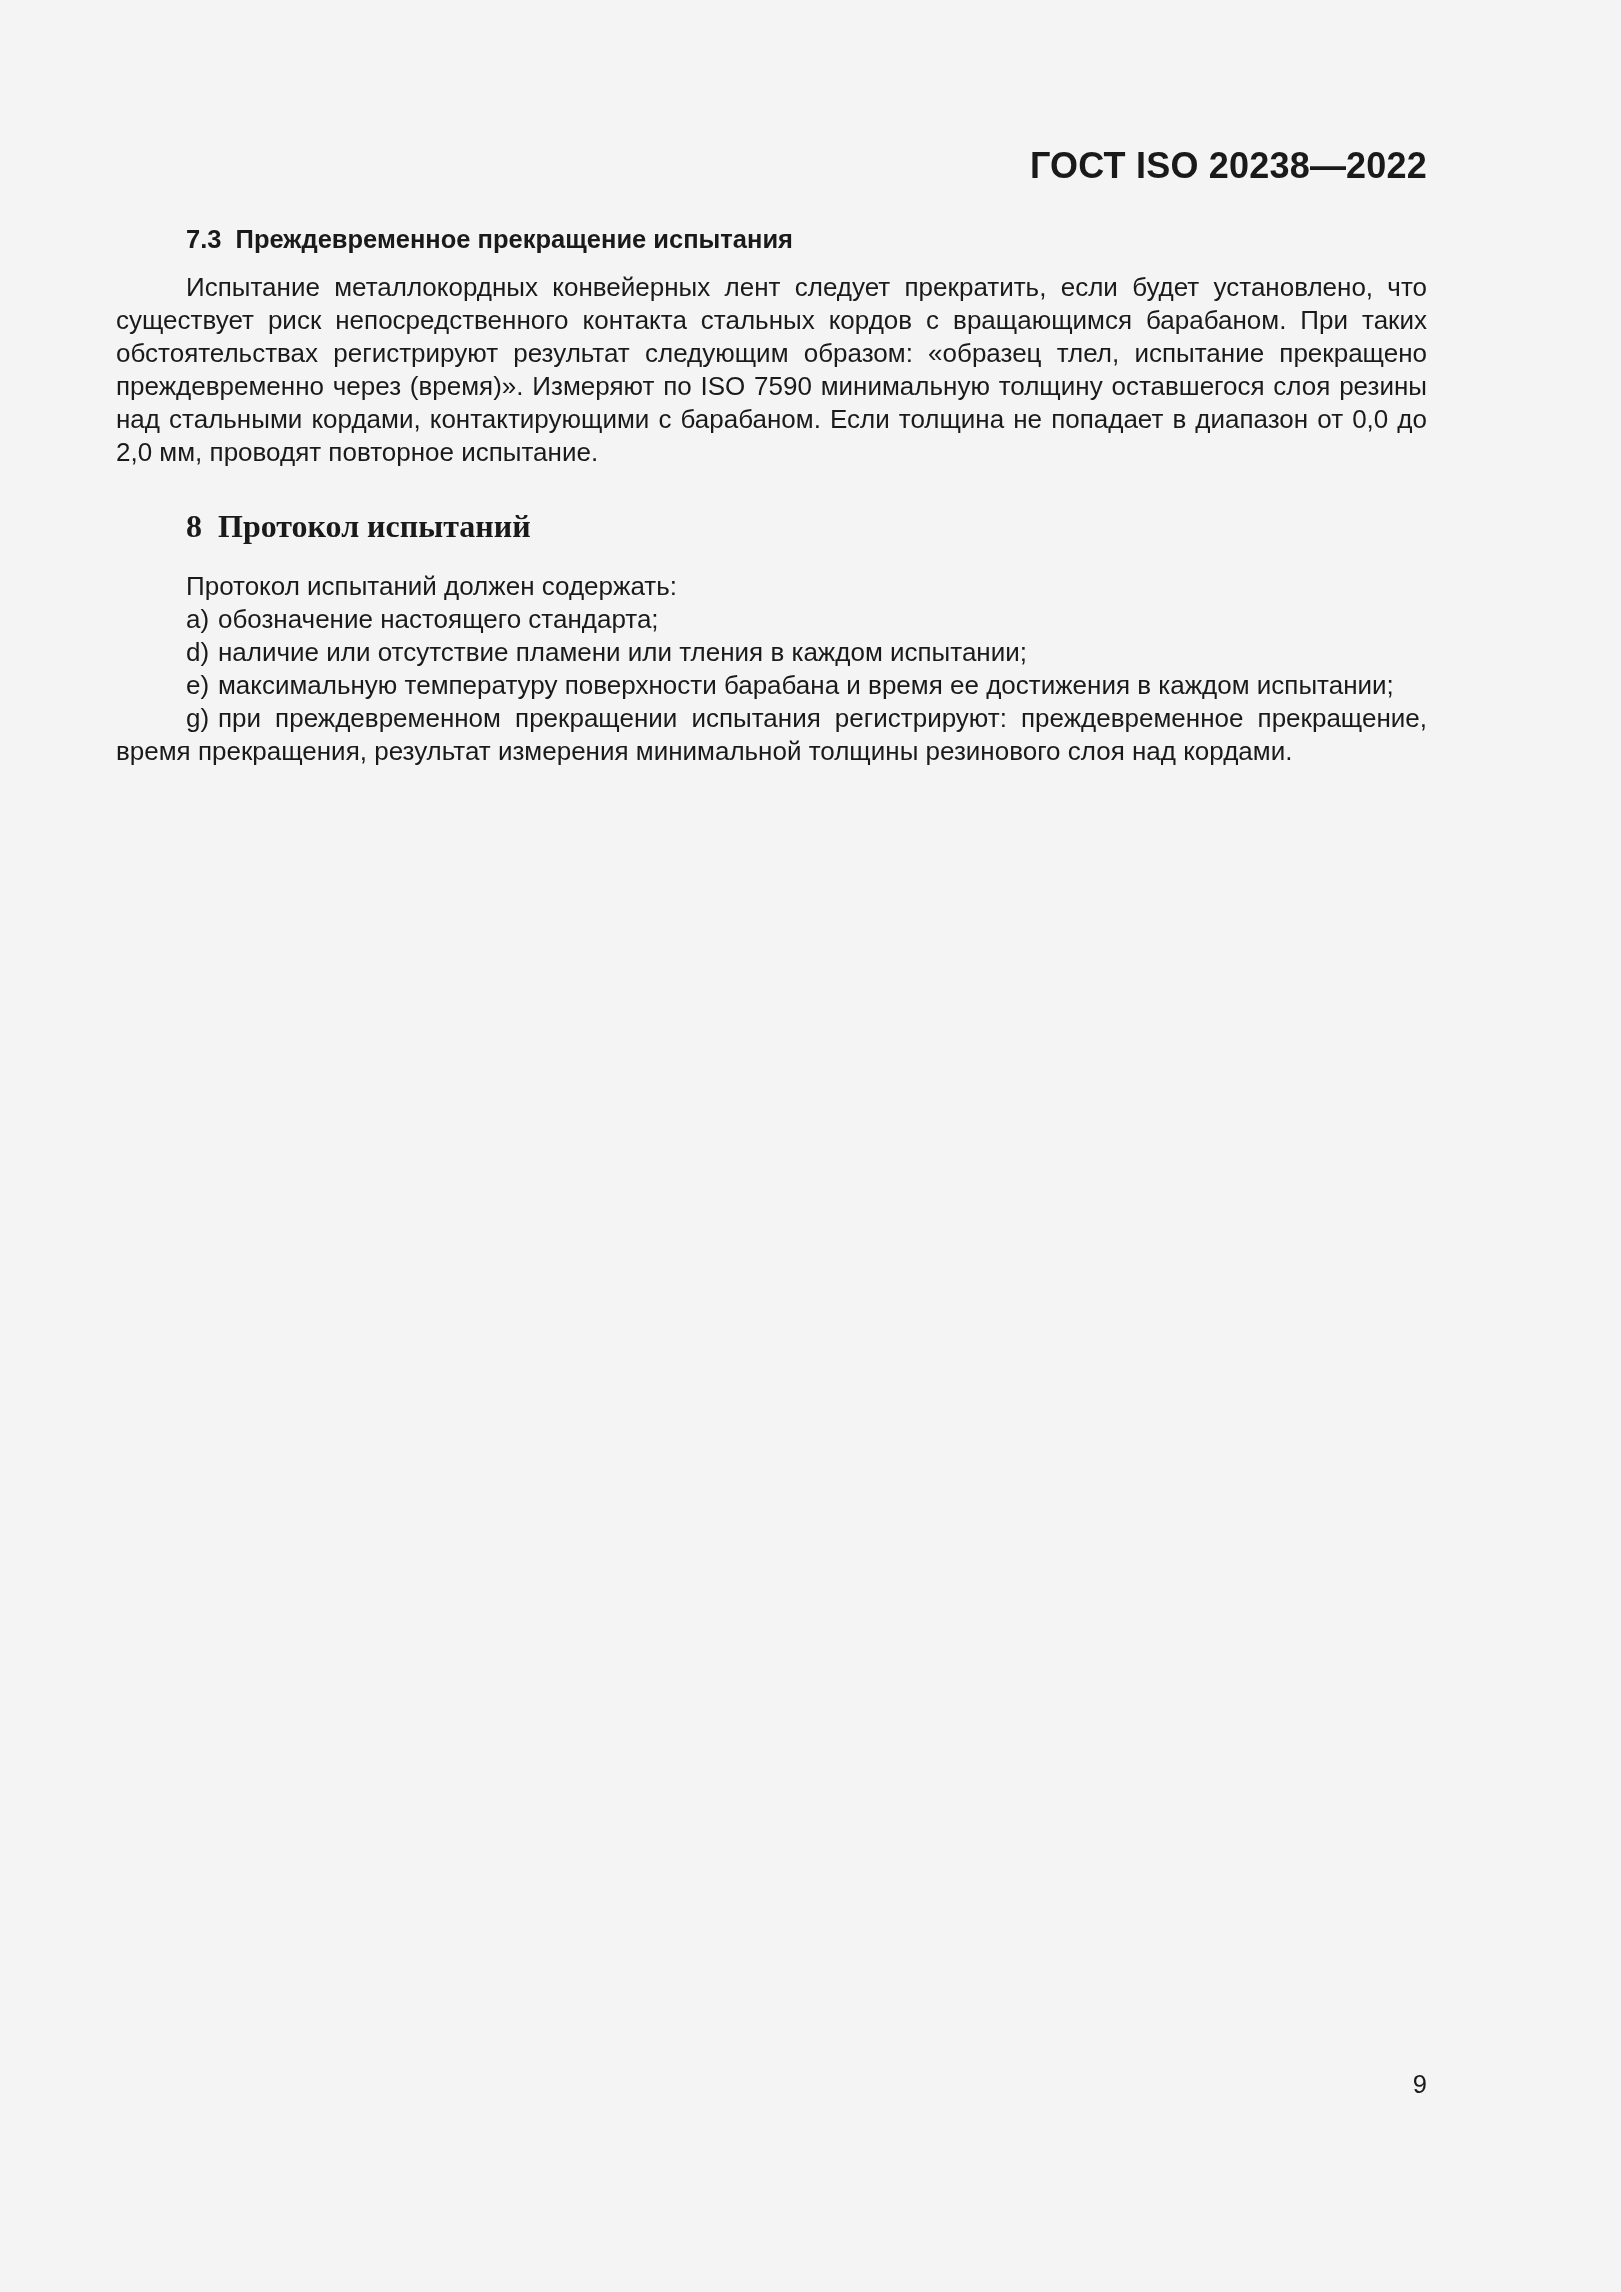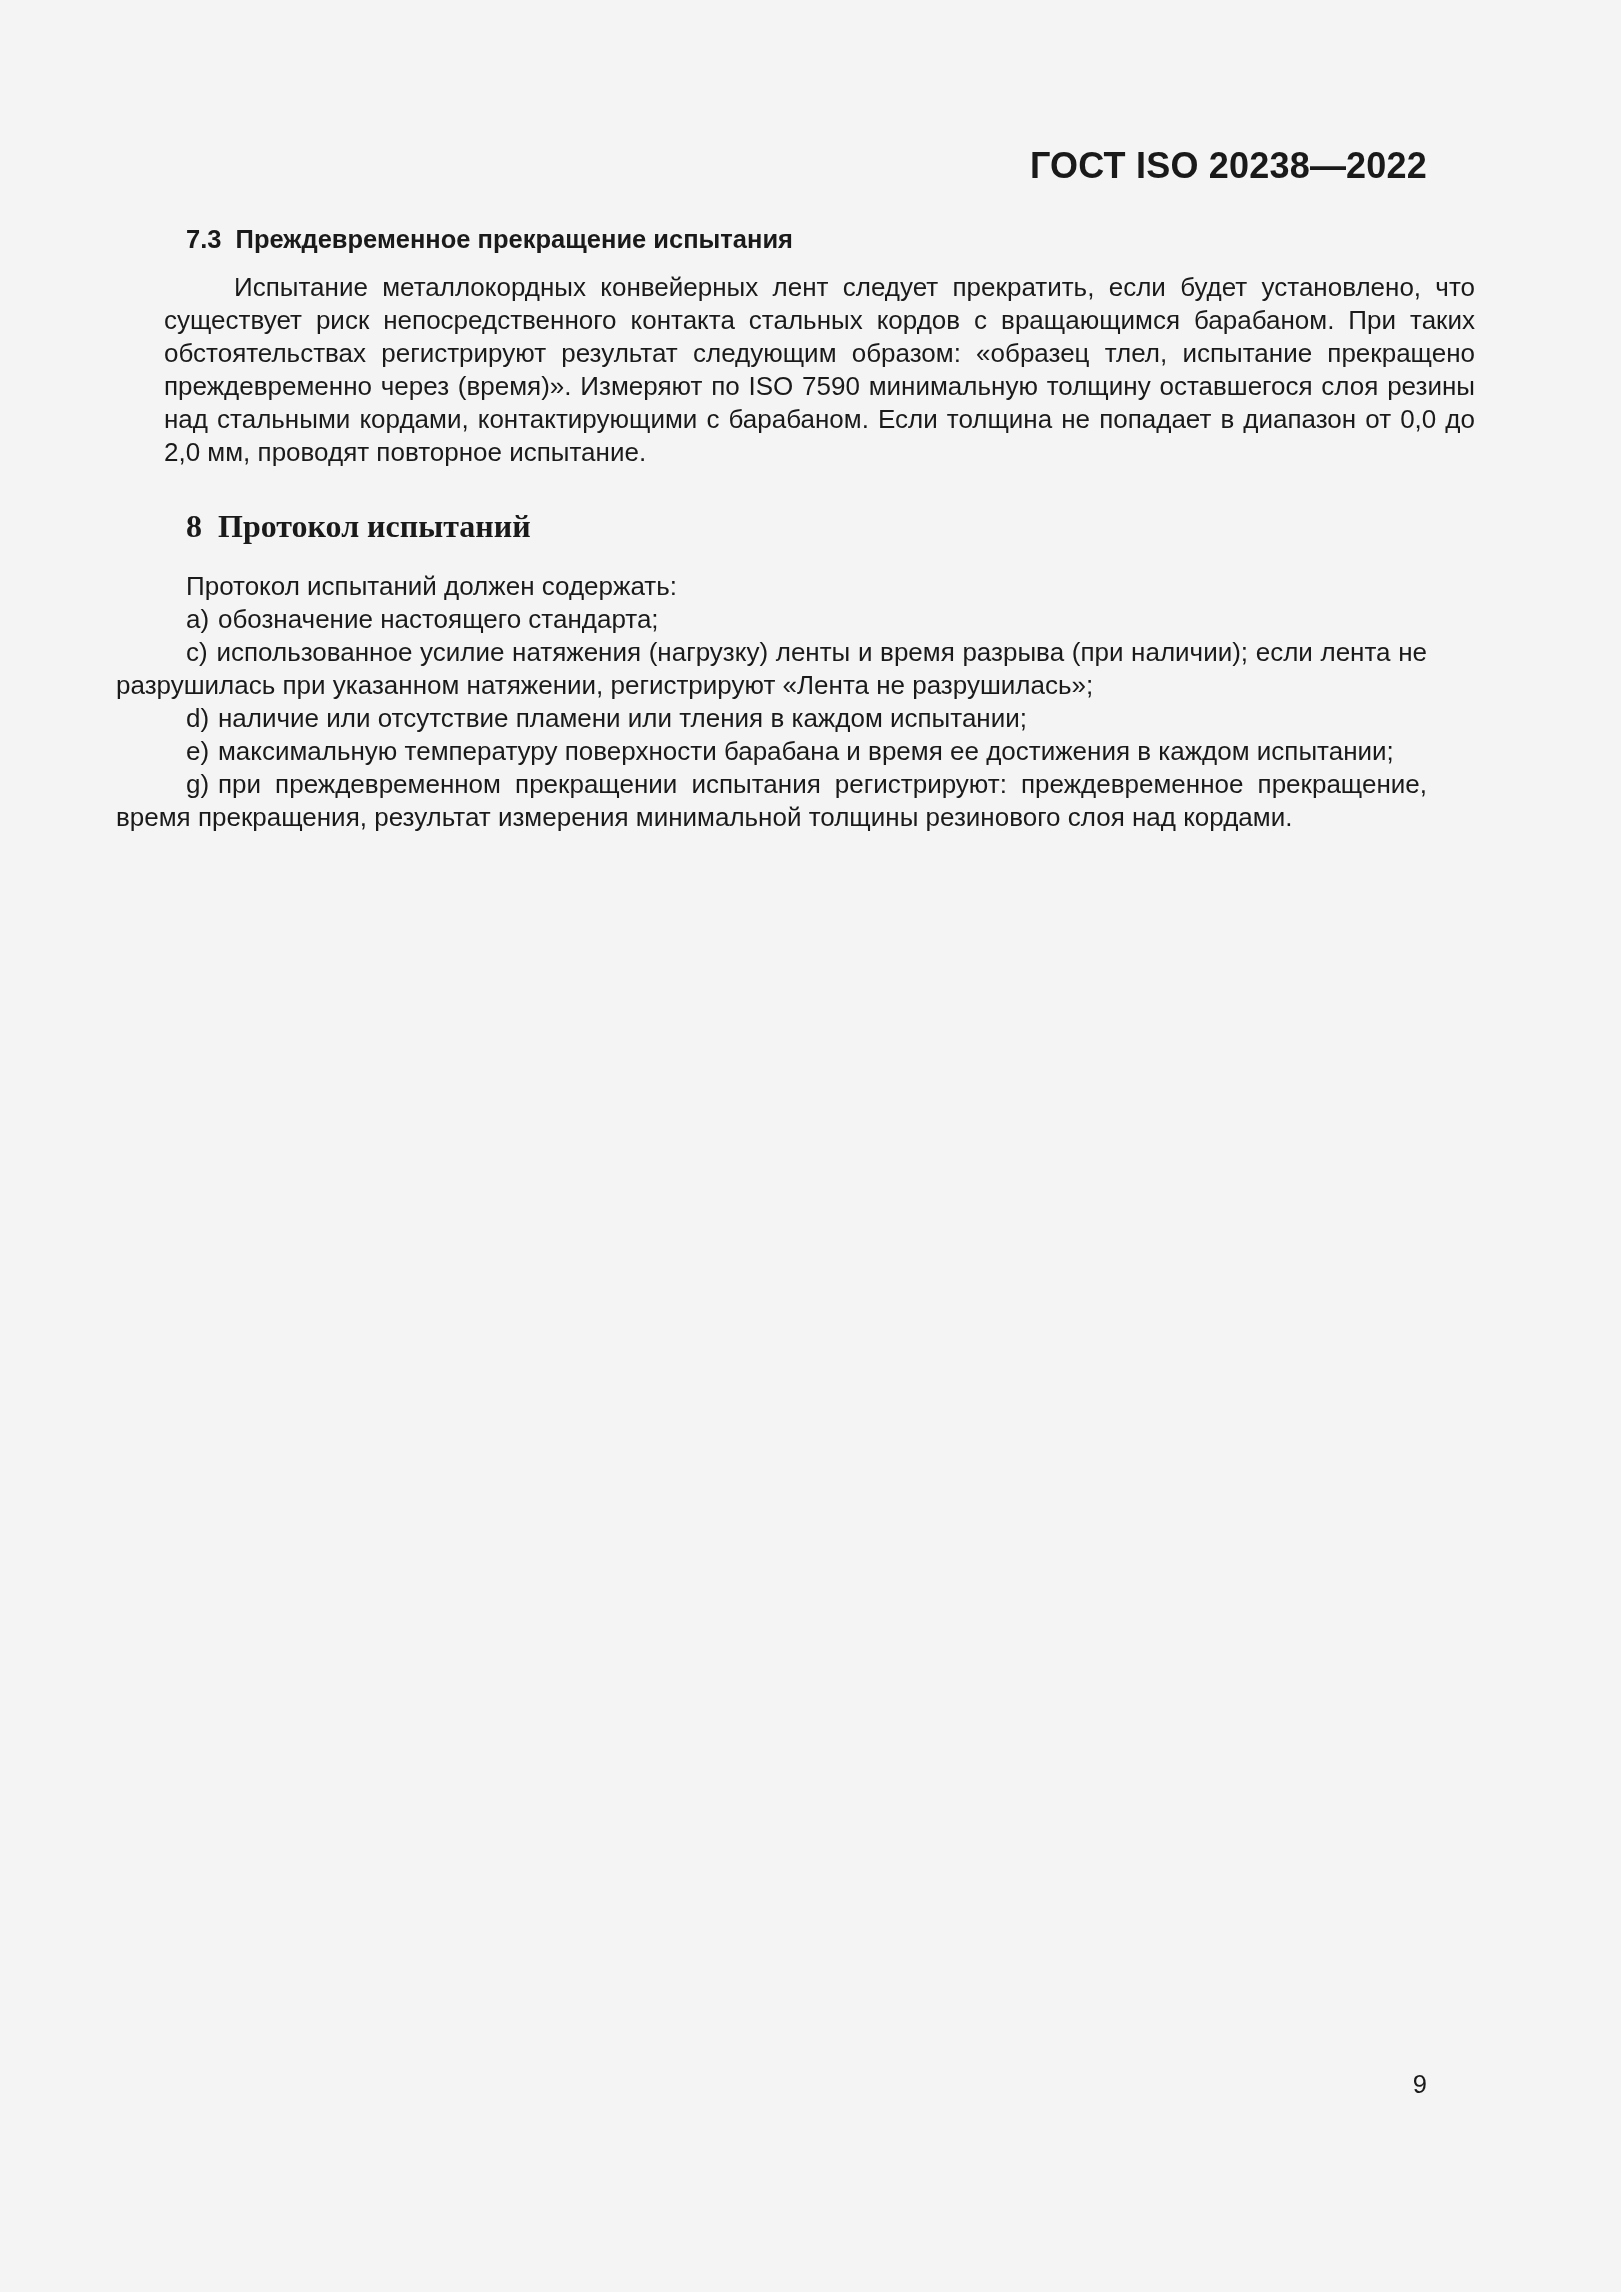--- a/index.html
+++ b/index.html
@@ -44,21 +44,20 @@
     }
     .para .indent {
       display: inline-block;
       width: 70px;
     }
     .block-73 {
       position: absolute;
       top: 271px;
       left: 0;
       width: 1311px;
-      margin-left: 48px;
     }
     .section-title {
       position: absolute;
       top: 508px;
       left: 70px;
       font-weight: bold;
       font-size: 32px;
       font-family: Liberation Serif, serif;
     }
     .block-8 {
@@ -102,21 +101,20 @@
   </div>
 
   <div class="section-title" style="white-space:pre;">8  Протокол испытаний</div>
 
   <div class="block-8">
     <p class="line-single">Протокол испытаний должен содержать:</p>
 
     <p class="line-single"><span class="label">a)</span><span>обозначение настоящего стандарта;</span></p>
 
 
-    <p class="item-wrap"><span class="label">c)</span><span>использованное усилие натяжения (нагрузку) ленты и время разрыва (при наличии); если лента не разрушилась при указанном натяжении, регистрируют «Лента не разрушилась»;</span></p>
 
     <p class="line-single"><span class="label">d)</span><span>наличие или отсутствие пламени или тления в каждом испытании;</span></p>
 
     <p class="item-wrap"><span class="label">e)</span><span>максимальную температуру поверхности барабана и время ее достижения в каждом испытании;</span></p>
 
 
     <p class="item-wrap"><span class="label">g)</span><span>при преждевременном прекращении испытания регистрируют: преждевременное прекращение, время прекращения, результат измерения минимальной толщины резинового слоя над кордами.</span></p>
   </div>
 
   <div class="page-number">9</div>

